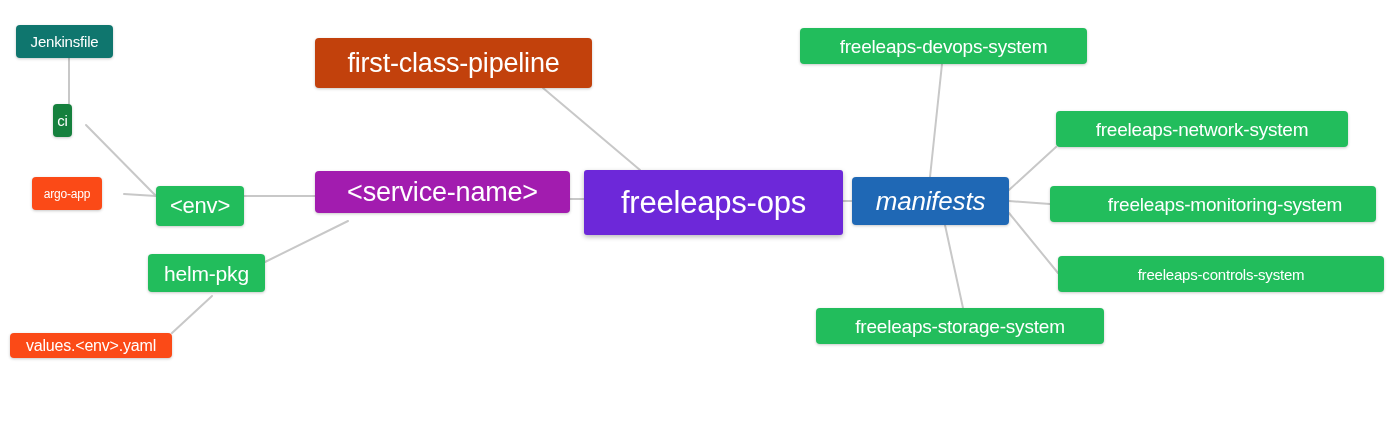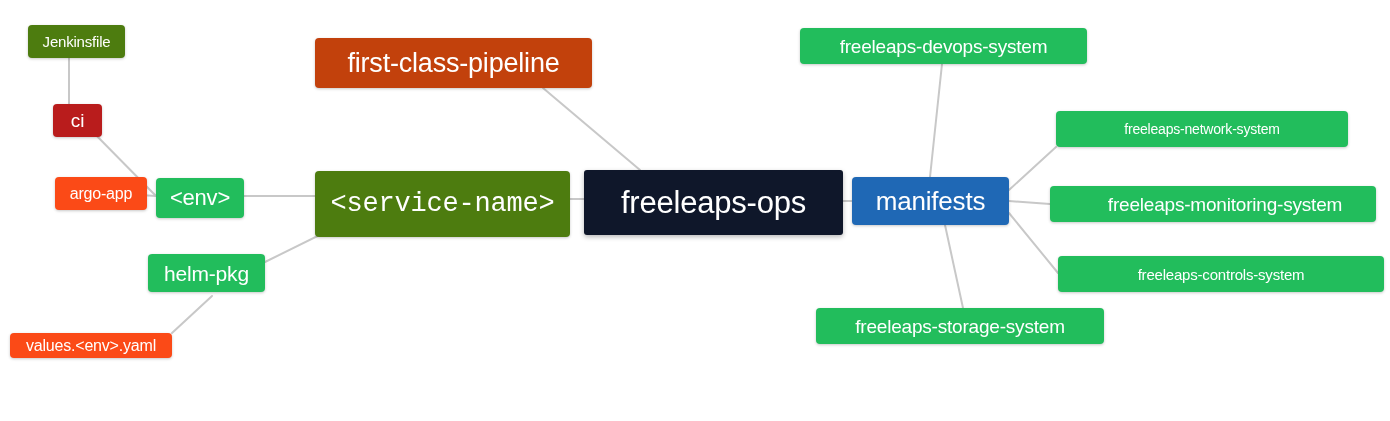--- a/index.html
+++ b/index.html
@@ -66,54 +66,54 @@
       <path class="edge" d="M 543 88 L 640 170" stroke="#c8c8c8"></path>
       <path class="edge" d="M 843 201 L 852 201" stroke="#c8c8c8"></path>
       <path class="edge" d="M 930 177 L 942 64" stroke="#c8c8c8"></path>
       <path class="edge" d="M 1009 190 L 1056 147" stroke="#c8c8c8"></path>
       <path class="edge" d="M 1009 201 L 1050 204" stroke="#c8c8c8"></path>
       <path class="edge" d="M 1009 213 L 1058 273" stroke="#c8c8c8"></path>
       <path class="edge" d="M 945 225 L 963 308" stroke="#c8c8c8"></path>
     </svg>
 
   <div id="node-layer">
-      <div class="node" style="left: 28px; top: 25px; width: 97px; height: 33px; background: #4d7c0f; font-size: 15px;">
+      <div class="node" style="left: 16px; top: 25px; width: 97px; height: 33px; background: #0f766e; font-size: 15px;">
         <span>Jenkinsfile</span>
       </div>
-      <div class="node" style="left: 53px; top: 104px; width: 49px; height: 33px; background: #b91c1c; font-size: 19px;">
+      <div class="node" style="left: 53px; top: 104px; width: 19px; height: 33px; background: #15803d; font-size: 15px;">
         <span>ci</span>
       </div>
-      <div class="node" style="left: 32px; top: 177px; width: 92px; height: 33px; background: rgb(251, 74, 23); font-size: 16px; margin-left: 23px;">
+      <div class="node" style="left: 32px; top: 177px; width: 70px; height: 33px; background: rgb(251, 74, 23); font-size: 12px;">
         <span>argo-app</span>
       </div>
-      <div class="node" style="left: 156px; top: 178px; width: 88px; height: 40px; background: rgb(34, 189, 92); font-size: 22px;">
+      <div class="node" style="left: 156px; top: 186px; width: 88px; height: 40px; background: rgb(34, 189, 92); font-size: 22px;">
         <span>&lt;env&gt;</span>
       </div>
       <div class="node" style="left: 10px; top: 333px; width: 162px; height: 25px; background: rgb(251, 74, 23); font-size: 16px;">
         <span>values.&lt;env&gt;.yaml</span>
       </div>
       <div class="node" style="left: 148px; top: 254px; width: 117px; height: 38px; background: rgb(34, 189, 92); font-size: 21px;">
         <span>helm-pkg</span>
       </div>
-      <div class="node" style="left: 315px; top: 171px; width: 255px; height: 66px; background: #4d7c0f; font-size: 27px; font-family: Liberation Mono, monospace;">
+      <div class="node" style="left: 315px; top: 171px; width: 255px; height: 42px; background: #a21caf; font-size: 27px;">
         <span>&lt;service-name&gt;</span>
       </div>
       <div class="node" style="left: 315px; top: 38px; width: 277px; height: 50px; background: #c2410c; font-size: 27px;">
         <span>first-class-pipeline</span>
       </div>
-      <div class="node root" style="left: 584px; top: 170px; width: 259px; height: 65px; background: #0f172a; font-size: 31px;">
+      <div class="node root" style="left: 584px; top: 170px; width: 259px; height: 65px; background: #6d28d9; font-size: 31px;">
         <span>freeleaps-ops</span>
       </div>
-      <div class="node" style="left: 852px; top: 177px; width: 157px; height: 48px; background: rgb(31, 104, 181); font-size: 26px;">
+      <div class="node" style="left: 852px; top: 177px; width: 157px; height: 48px; background: rgb(31, 104, 181); font-size: 26px; font-style: italic;">
         <span>manifests</span>
       </div>
       <div class="node" style="left: 800px; top: 28px; width: 287px; height: 36px; background: rgb(34, 189, 92); font-size: 19px;">
         <span>freeleaps-devops-system</span>
       </div>
-      <div class="node" style="left: 1056px; top: 111px; width: 292px; height: 36px; background: rgb(34, 189, 92); font-size: 14px;">
+      <div class="node" style="left: 1056px; top: 111px; width: 292px; height: 36px; background: rgb(34, 189, 92); font-size: 19px;">
         <span>freeleaps-network-system</span>
       </div>
       <div class="node" style="left: 1050px; top: 186px; width: 326px; height: 36px; background: rgb(34, 189, 92); font-size: 19px; padding-left: 24px;">
         <span>freeleaps-monitoring-system</span>
       </div>
       <div class="node" style="left: 1058px; top: 256px; width: 326px; height: 36px; background: rgb(34, 189, 92); font-size: 15px;">
         <span>freeleaps-controls-system</span>
       </div>
       <div class="node" style="left: 816px; top: 308px; width: 288px; height: 36px; background: rgb(34, 189, 92); font-size: 19px;">
         <span>freeleaps-storage-system</span>

